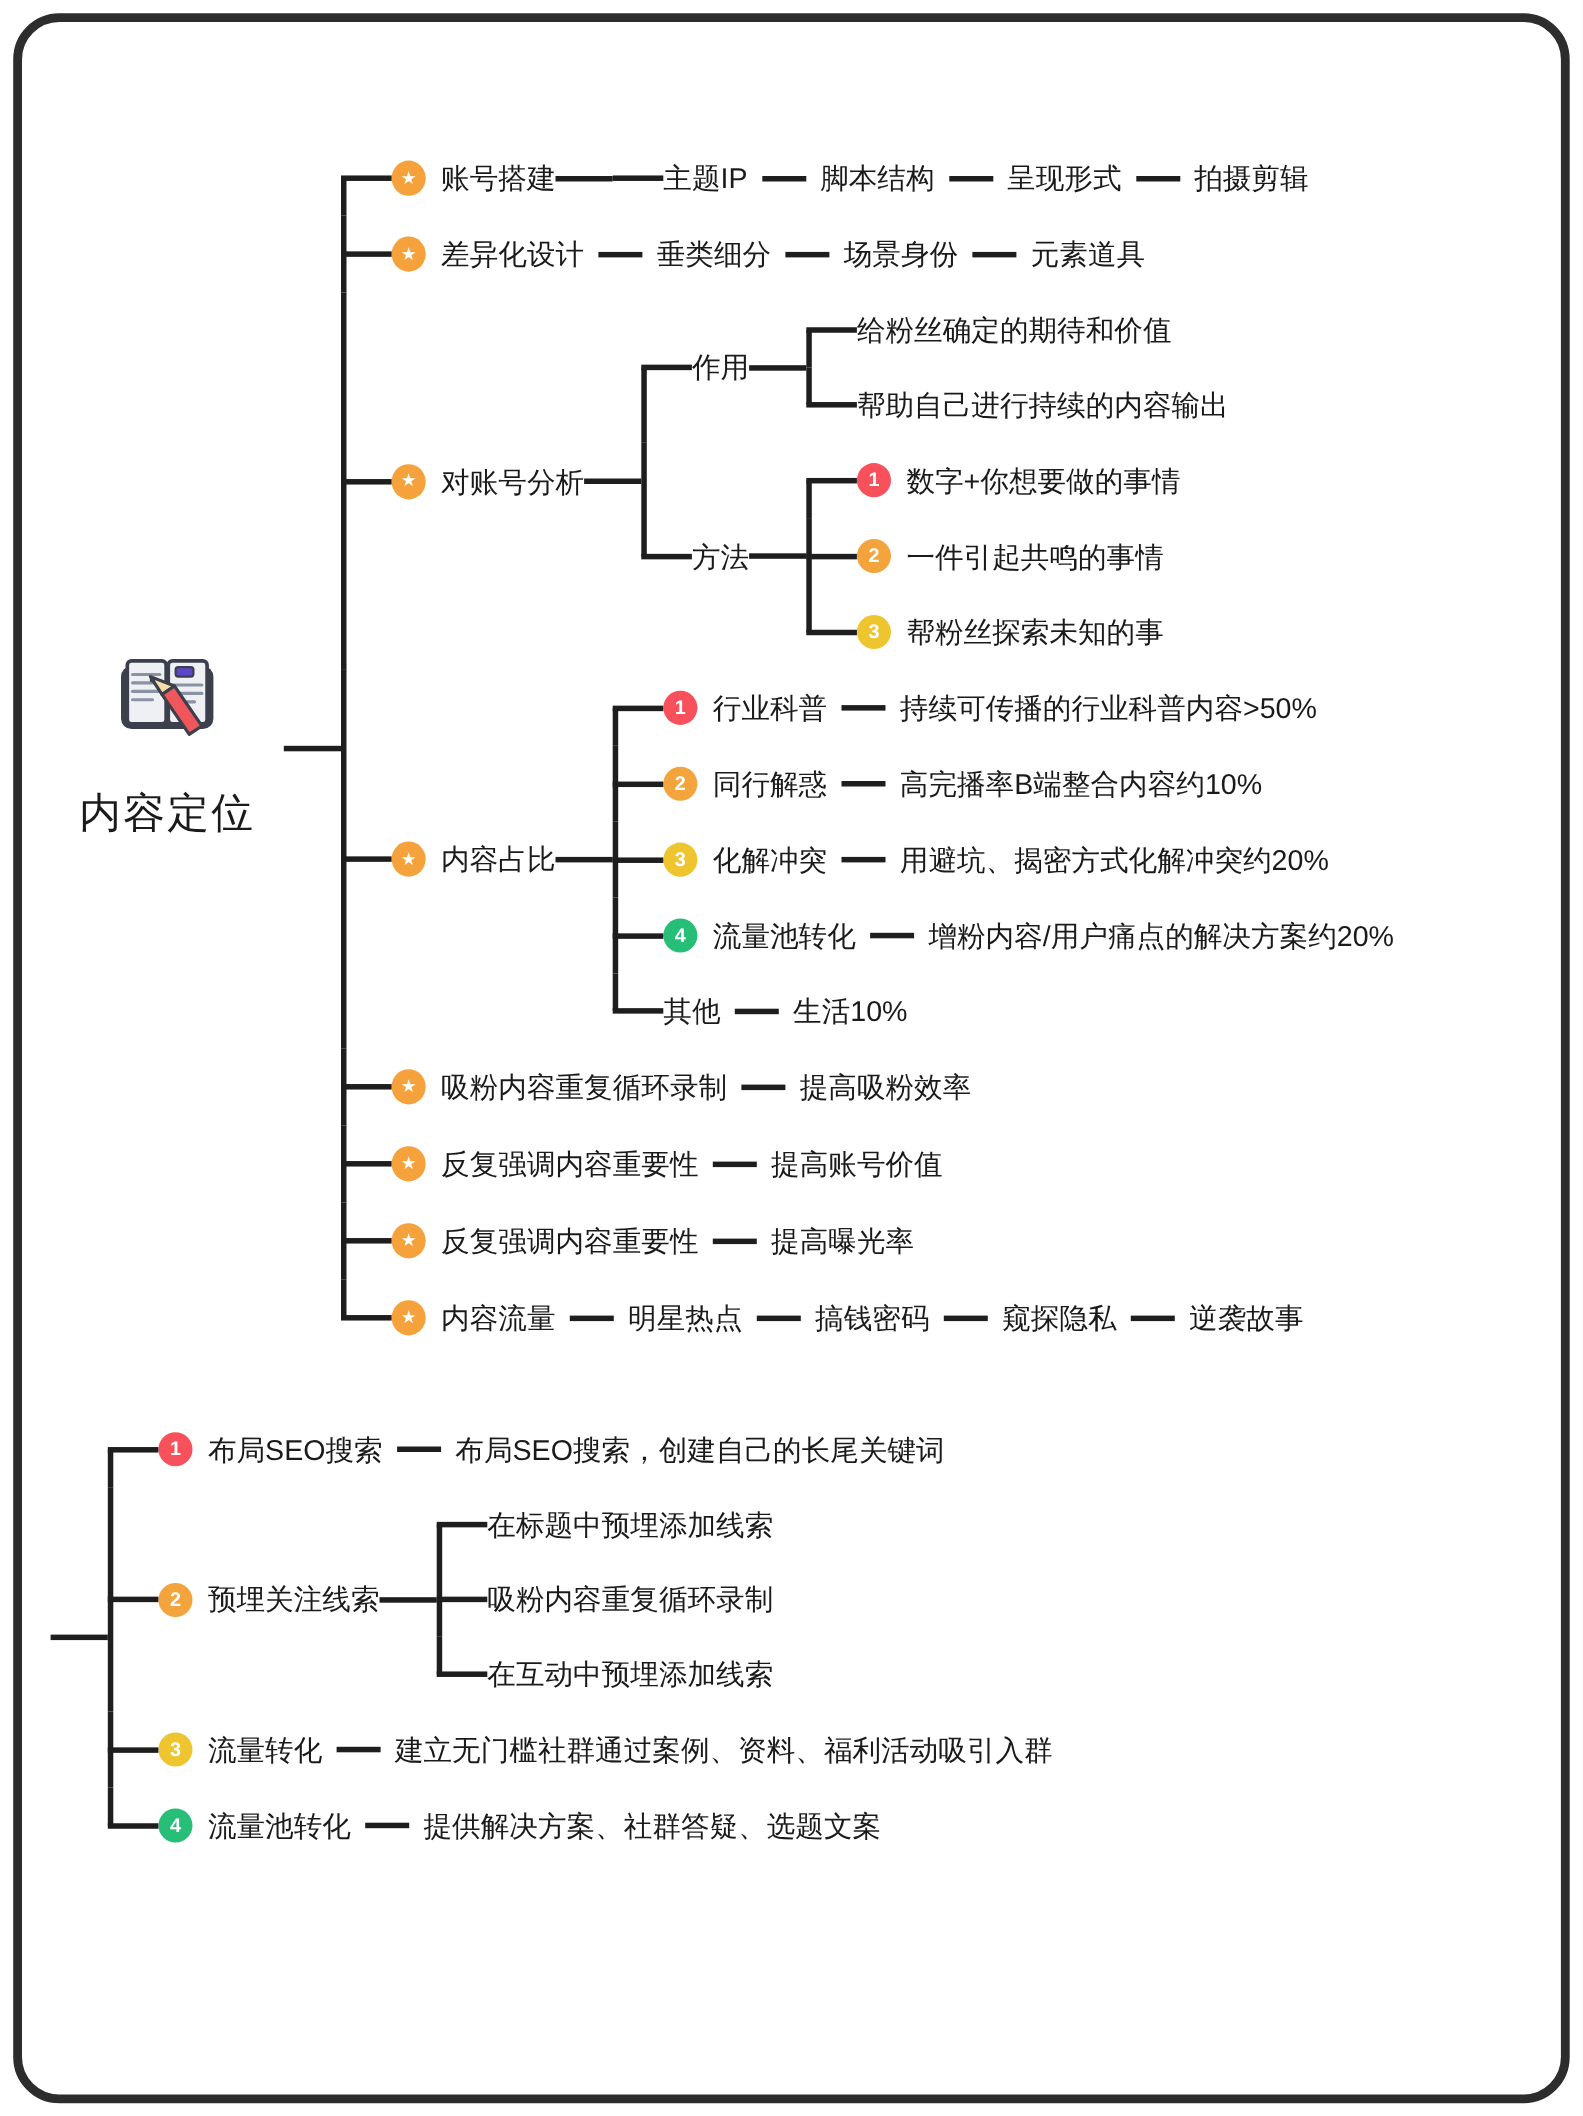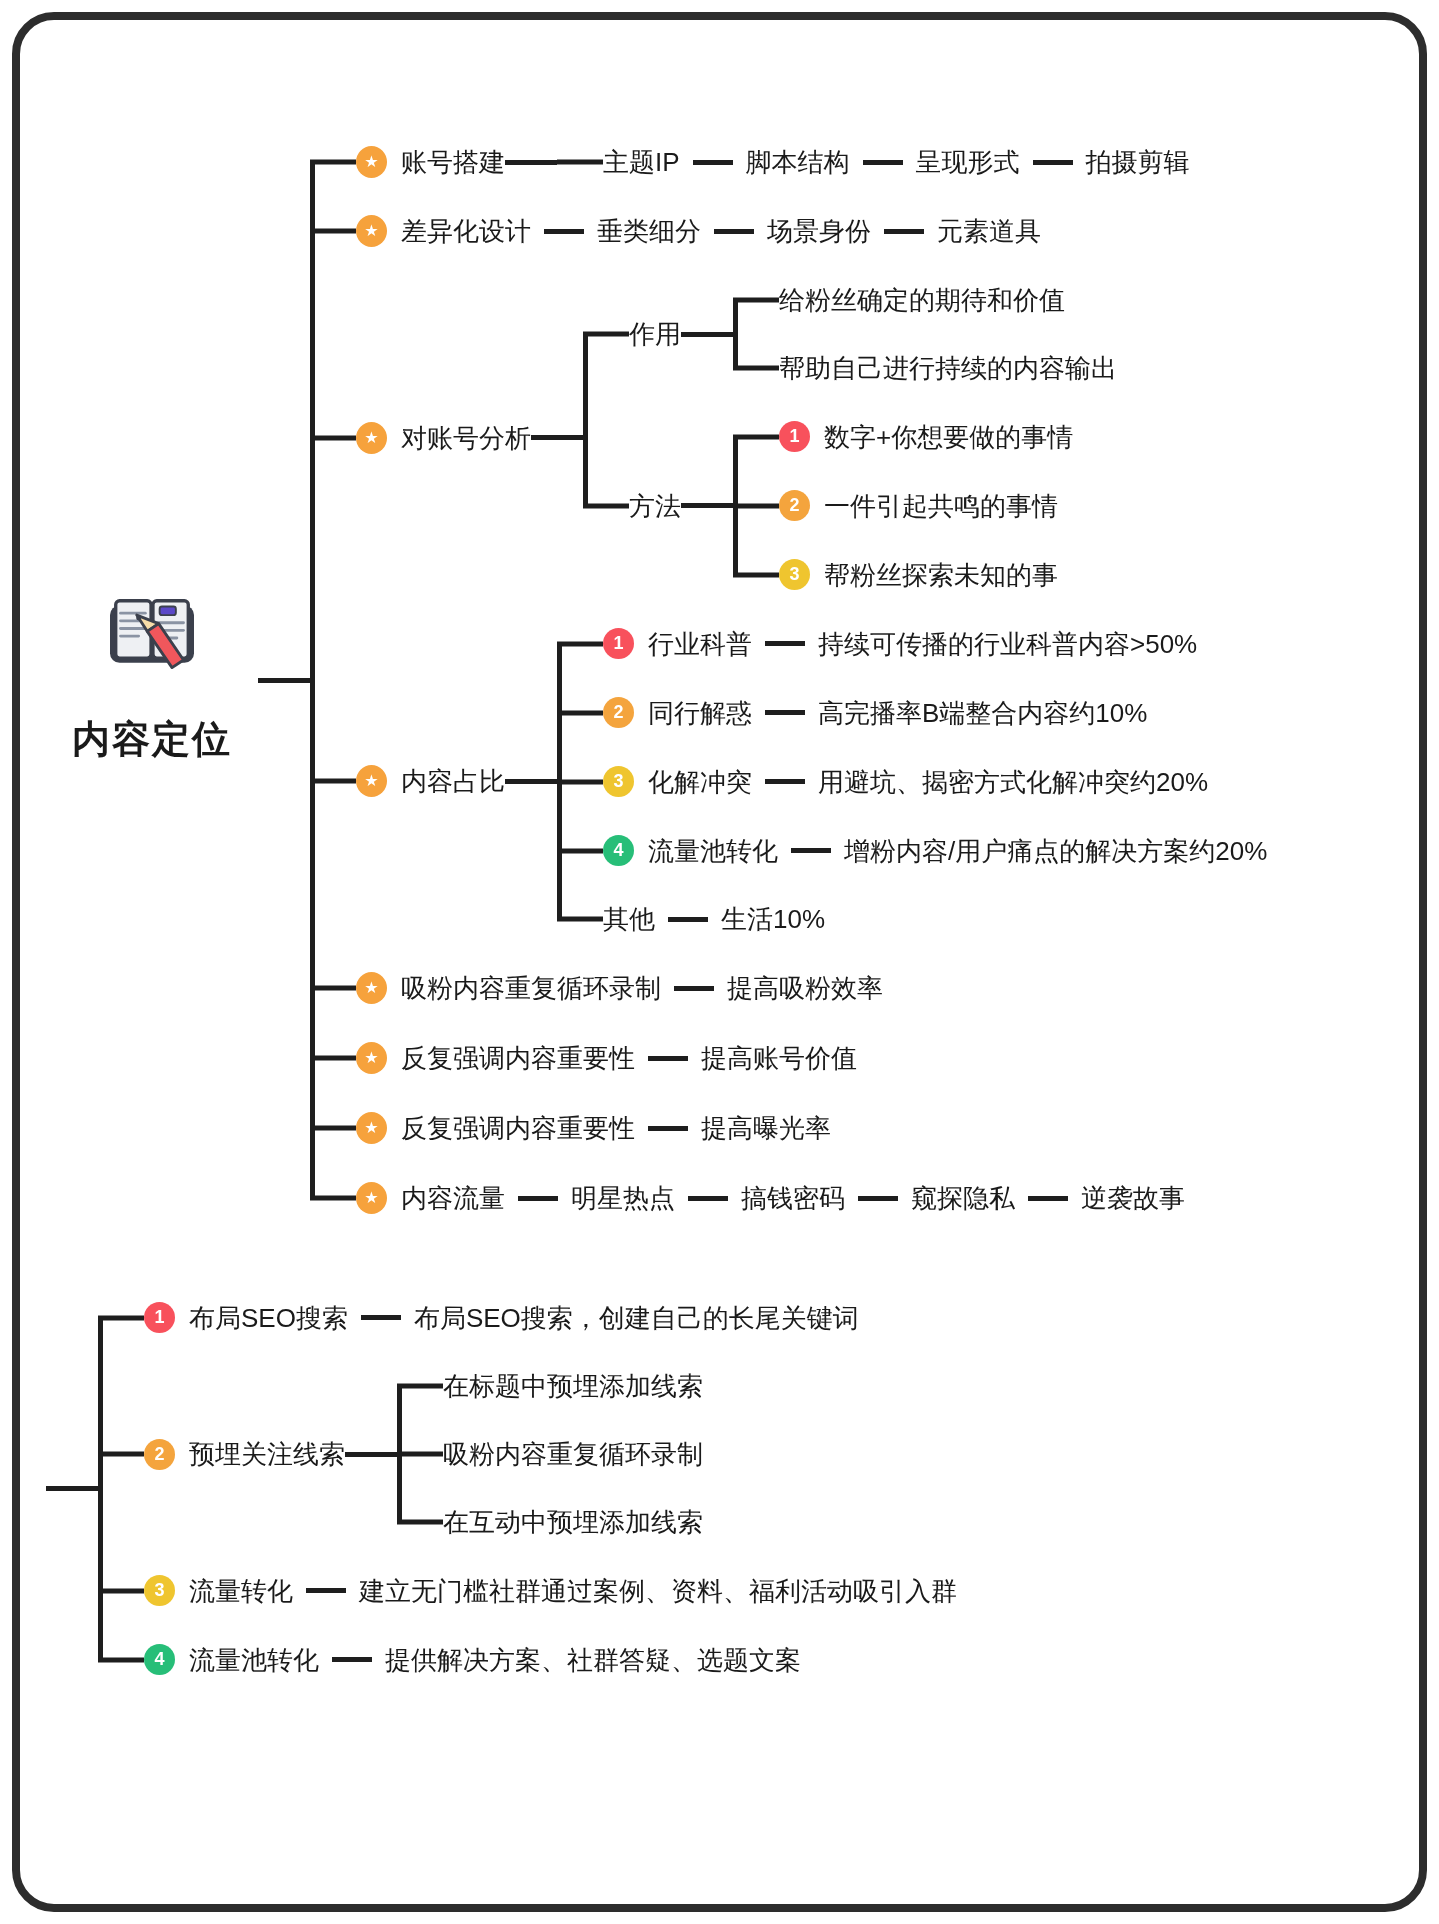--- a/index.html
+++ b/index.html
@@ -15,21 +15,21 @@
   .map-content{position:absolute;left:46px;top:128px;}
 
   
   .branch{display:flex;align-items:center;}
   .branch2{margin-top:50px;}
   .root{
     display:flex;flex-direction:column;align-items:center;justify-content:center;
     width:212px;flex:none;
   }
   .root-icon{width:96px;height:84px;margin-bottom:34px;}
-  .root-label{font-size:38px;font-weight:bold;letter-spacing:2px;white-space:nowrap;}
+  .root-label{font-size:38px;font-weight:normal;letter-spacing:2px;white-space:nowrap;}
   .out{width:52px;height:5px;background:#1e1e1e;flex:none;align-self:center;}
   .kids{display:flex;flex-direction:column;justify-content:center;}
   .kid{position:relative;display:flex;align-items:center;padding:19px 0 19px 46px;}
   .kid.pk{padding-top:0;padding-bottom:0;}
   .kid::before{content:"";position:absolute;left:0;top:0;bottom:0;width:5px;background:#1e1e1e;}
   .kid:first-child::before{top:50%;}
   .kid:last-child::before{bottom:50%;top:auto;height:auto;}
   .kid:last-child::before{top:0;bottom:50%;}
   .kid:first-child:last-child::before{top:50%;bottom:50%;}
   .kid::after{content:"";position:absolute;left:0;top:50%;width:46px;height:5px;background:#1e1e1e;transform:translateY(-50%);}

